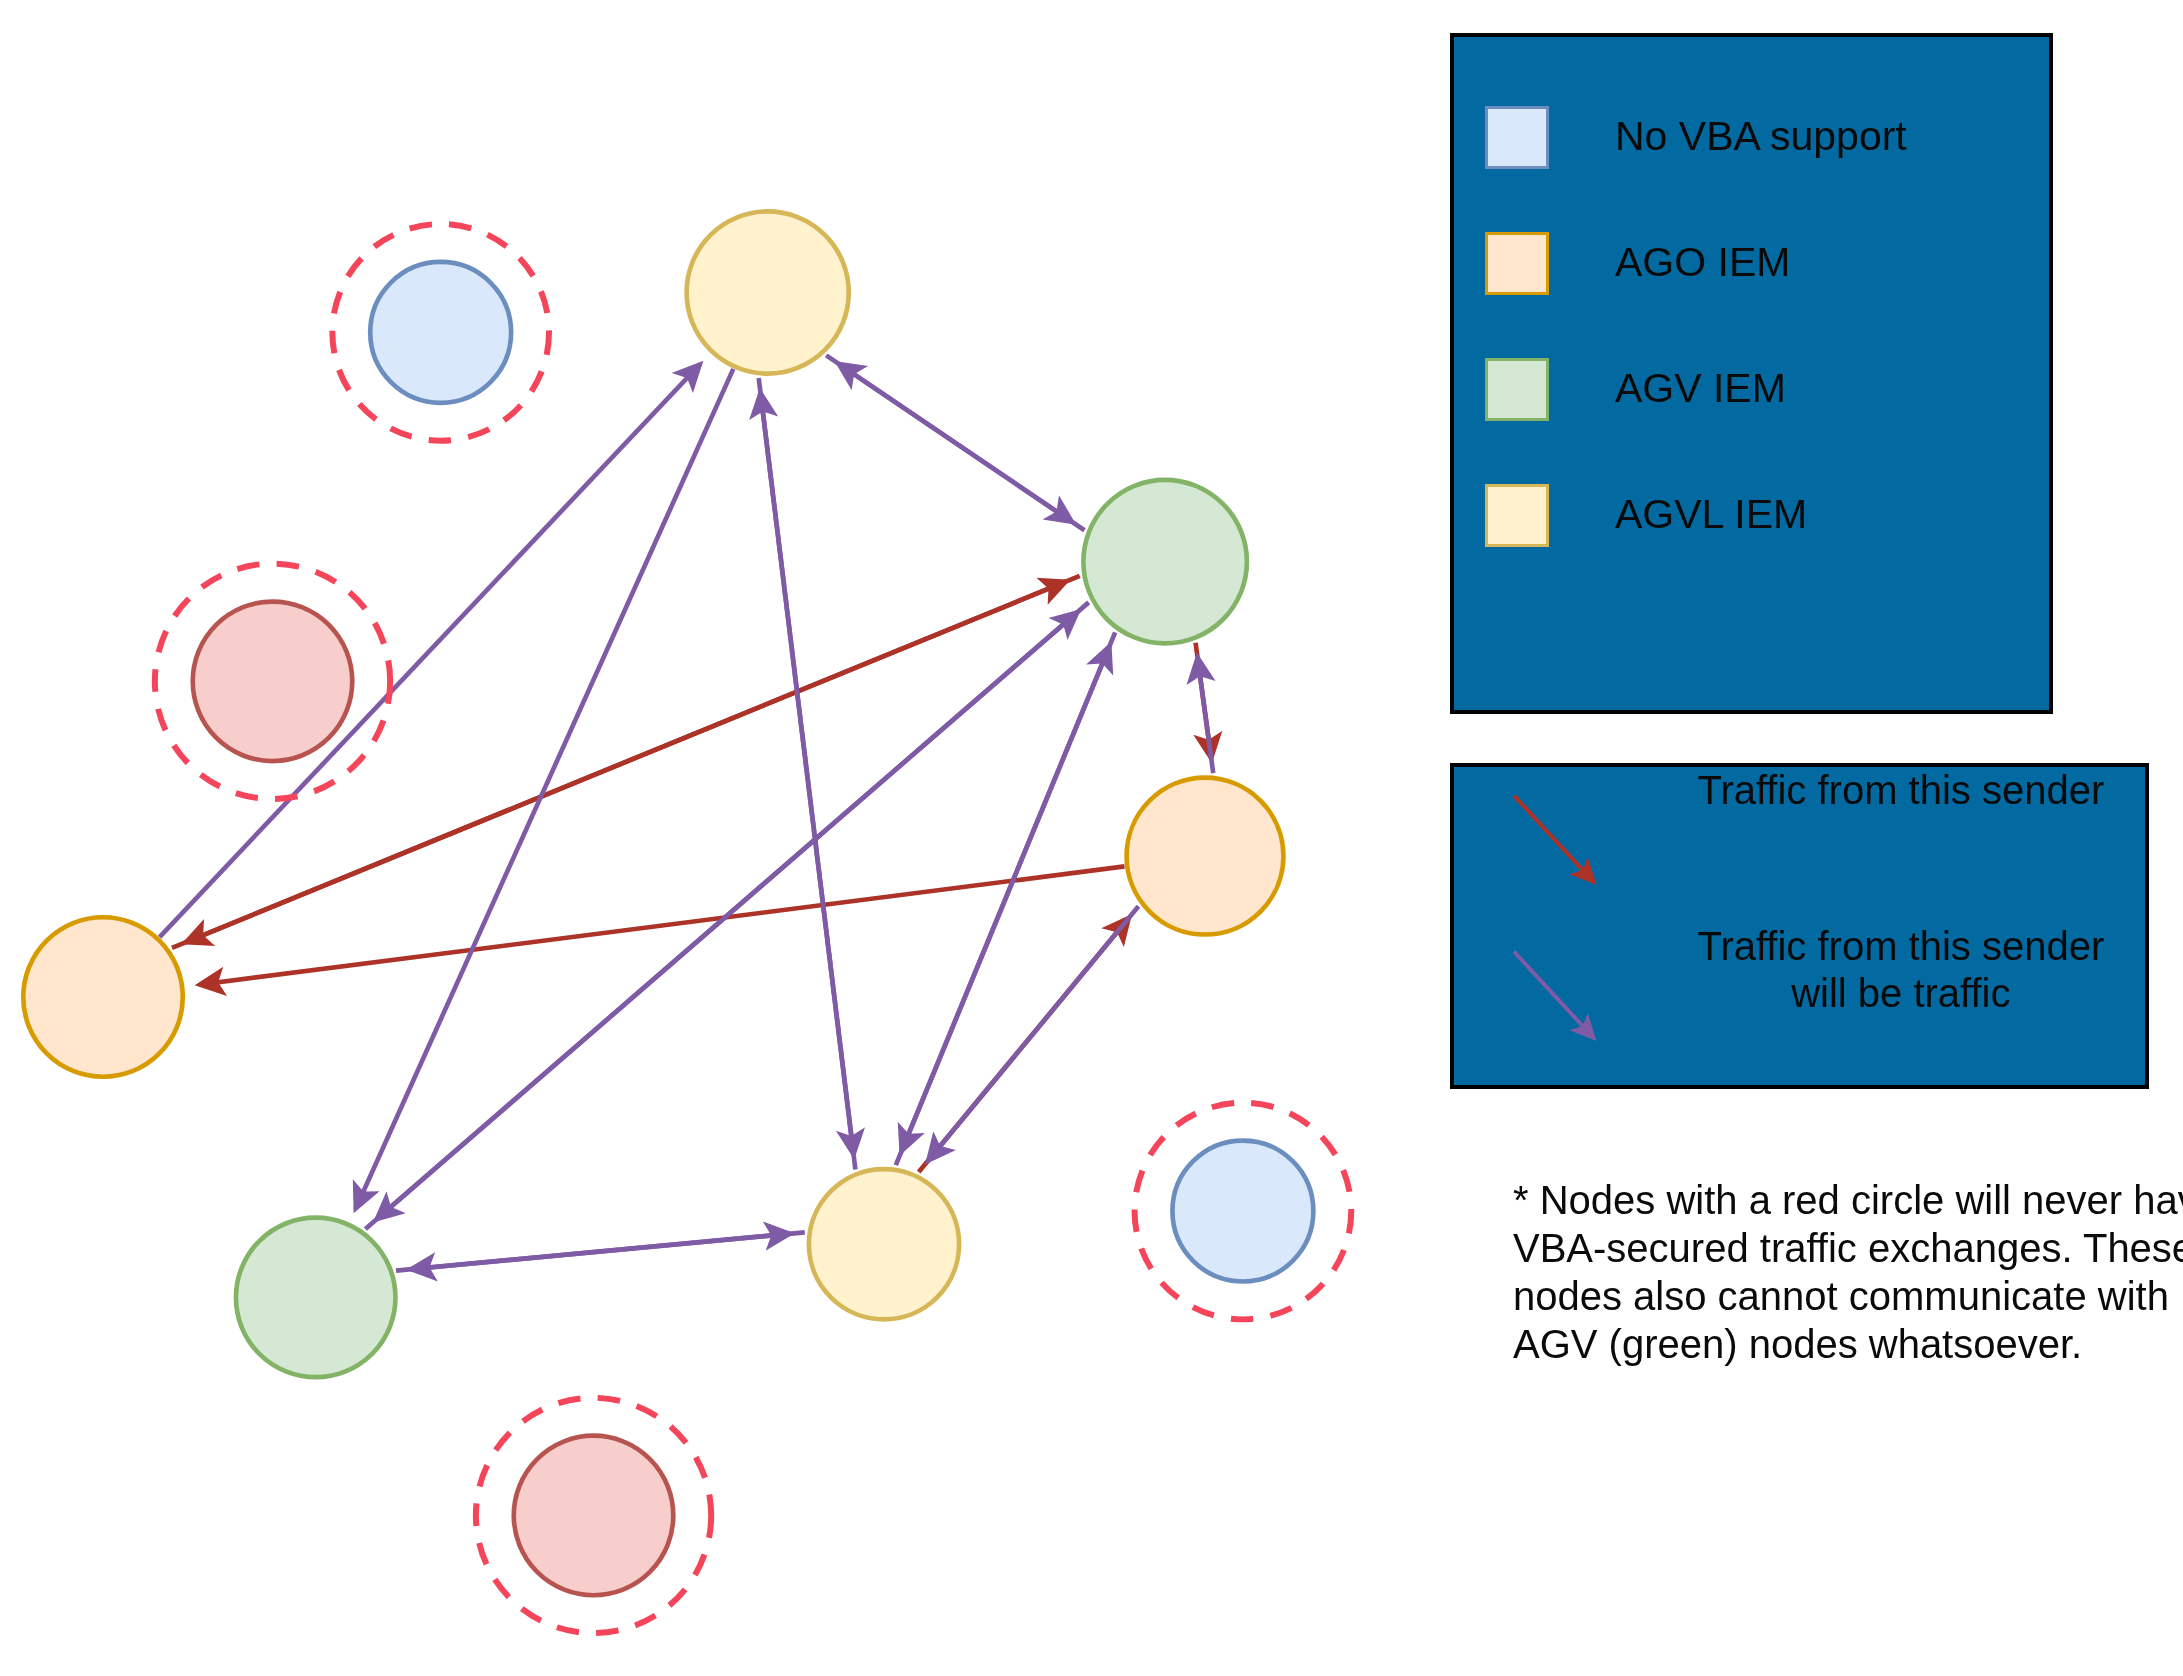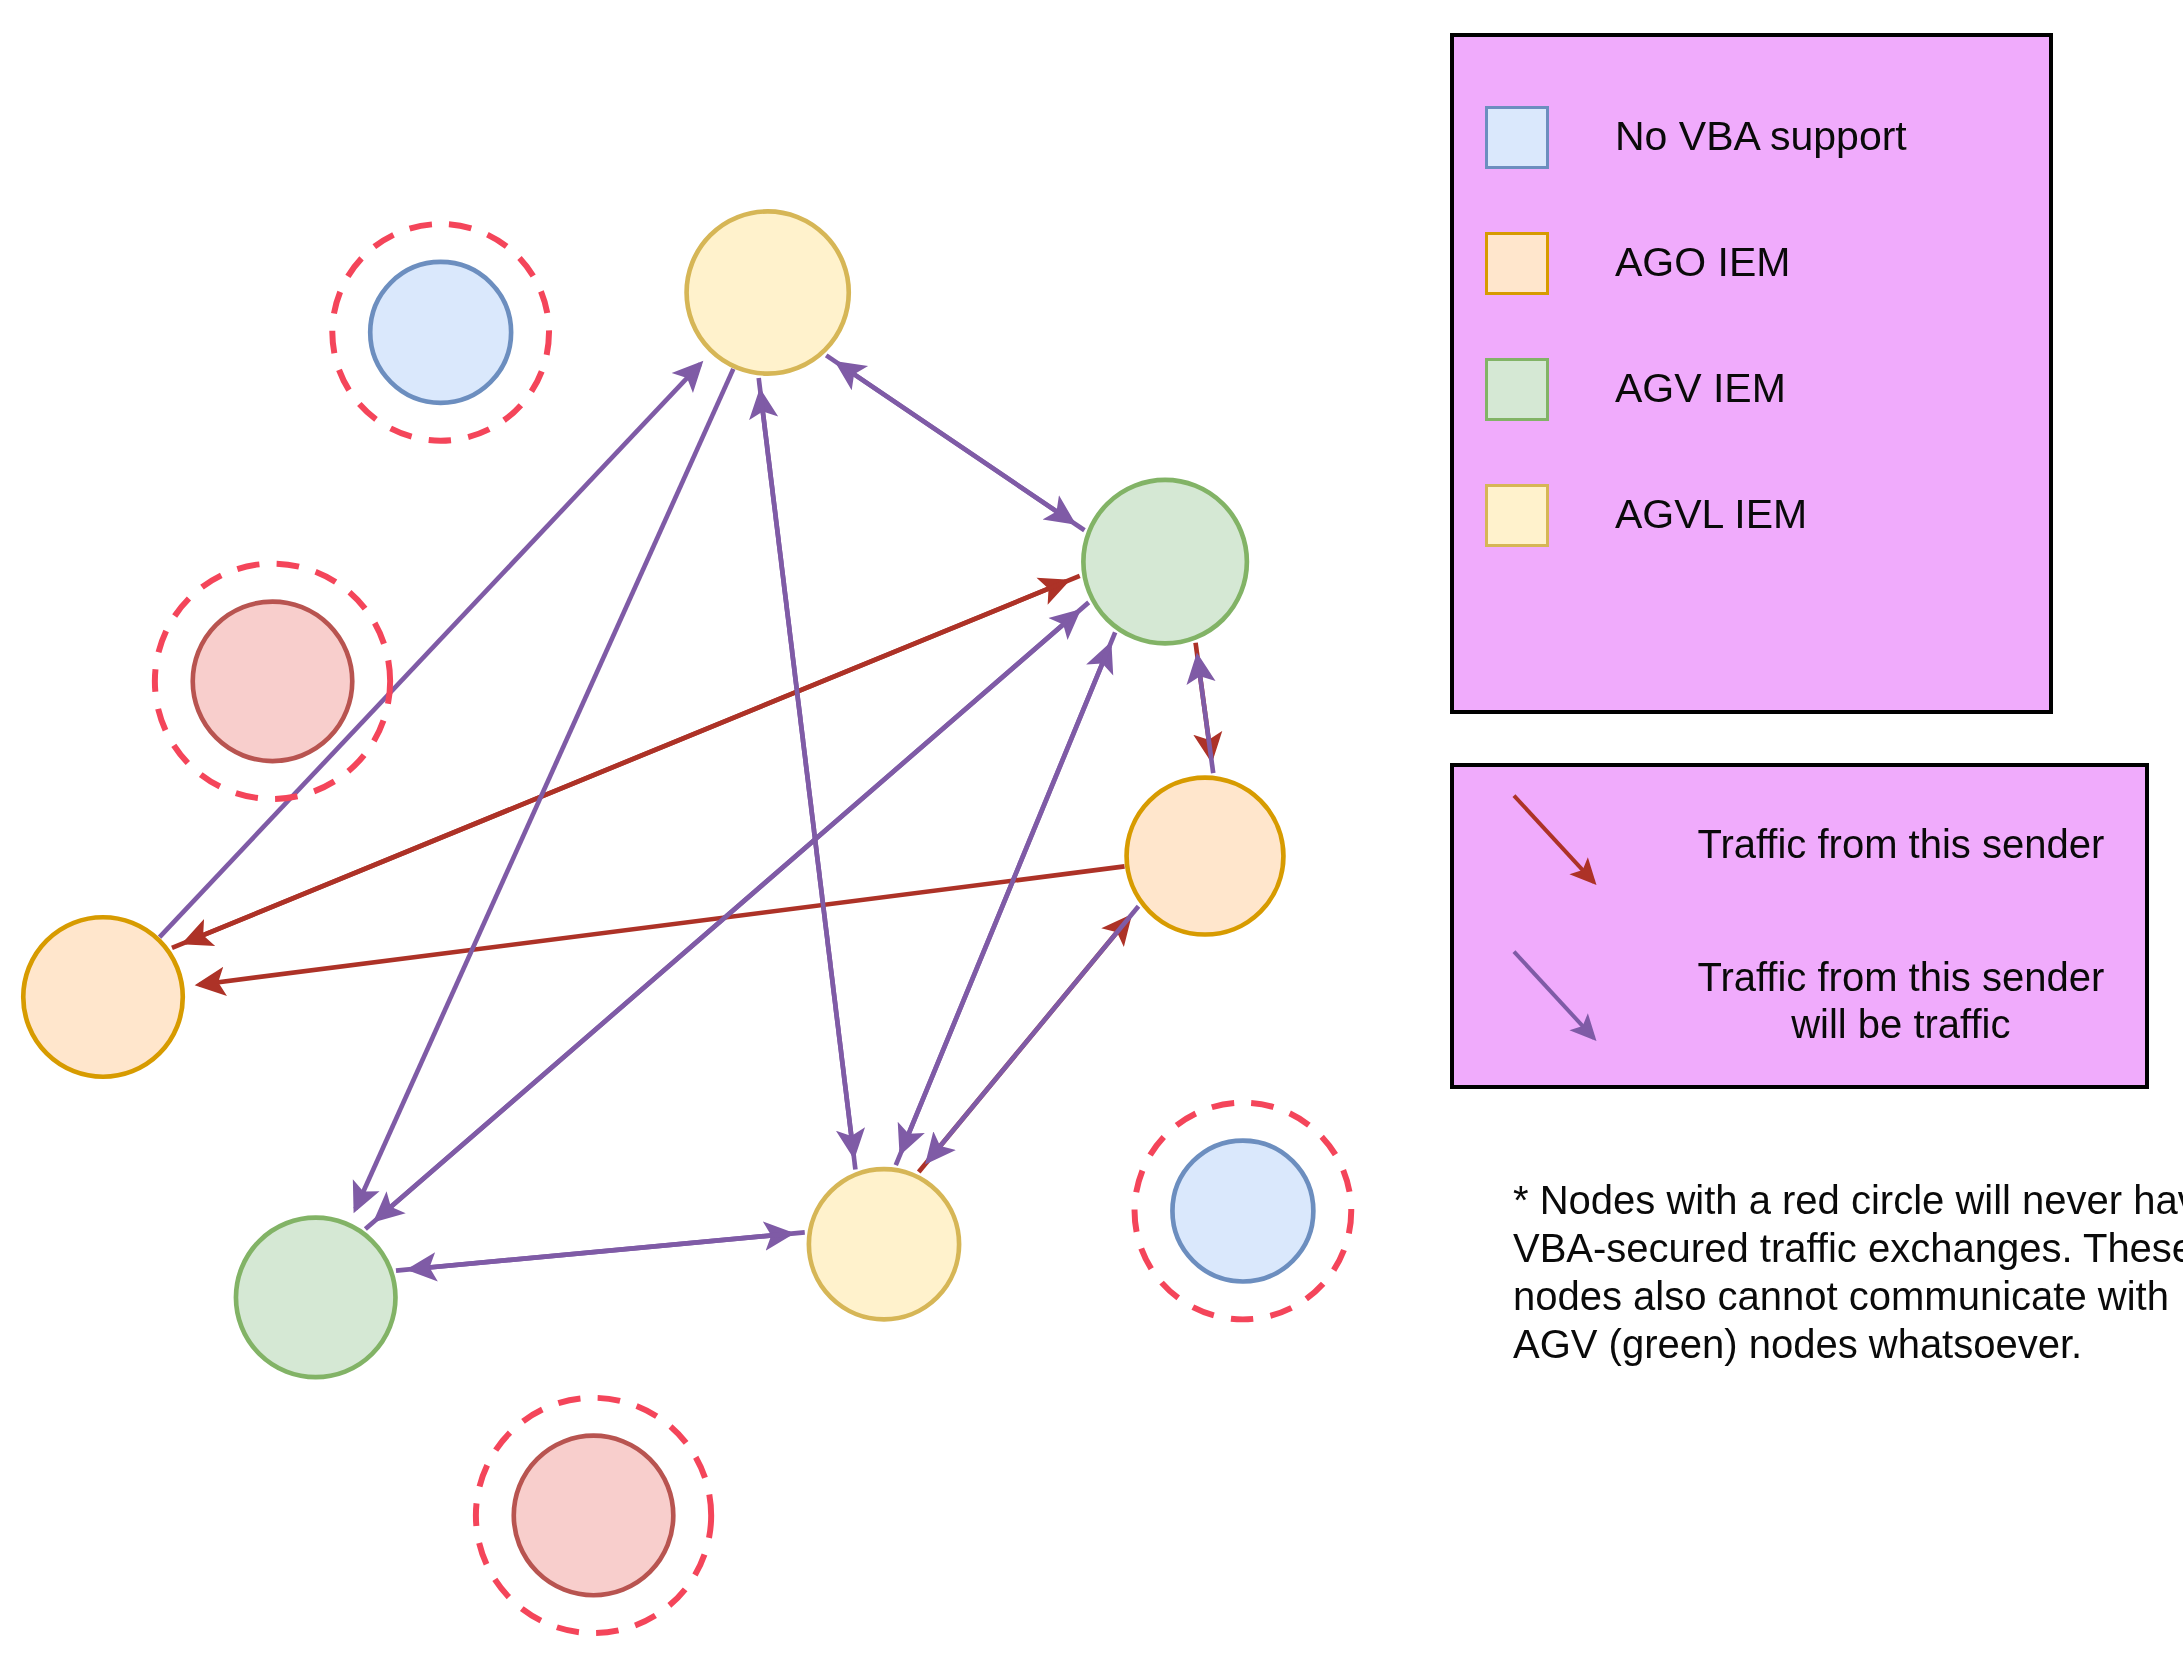--- a/index.html
+++ b/index.html
@@ -22,21 +22,21 @@
     position: absolute;
     left: 0;
     top: 0;
     width: 1429px;
     height: 1677px;
   }
   .legend-box {
     position: absolute;
     box-sizing: border-box;
     border: 4.7px solid #000000;
-    background: #f0abfc;
+    background: #0369a1;
   }
   #legend-nodes {
     left: 1450px;
     top: 33px;
     width: 603px;
     height: 681px;
     padding: 37px 0 0 31px;
   }
   #legend-arrows {
     left: 1450px;
@@ -59,21 +59,20 @@
   }
   .legend-label {
     margin-left: 66px;
     font-size: 41px;
     color: #0a0a0a;
     line-height: 1.05;
     white-space: nowrap;
   }
   .arrow-row {
     display: flex;
-    align-items: center;
     height: 156px;
     padding-left: 17px;
   }
   .arrow-cell {
     width: 199px;
     flex: none;
     display: flex;
     align-items: center;
     justify-content: center;
   }

